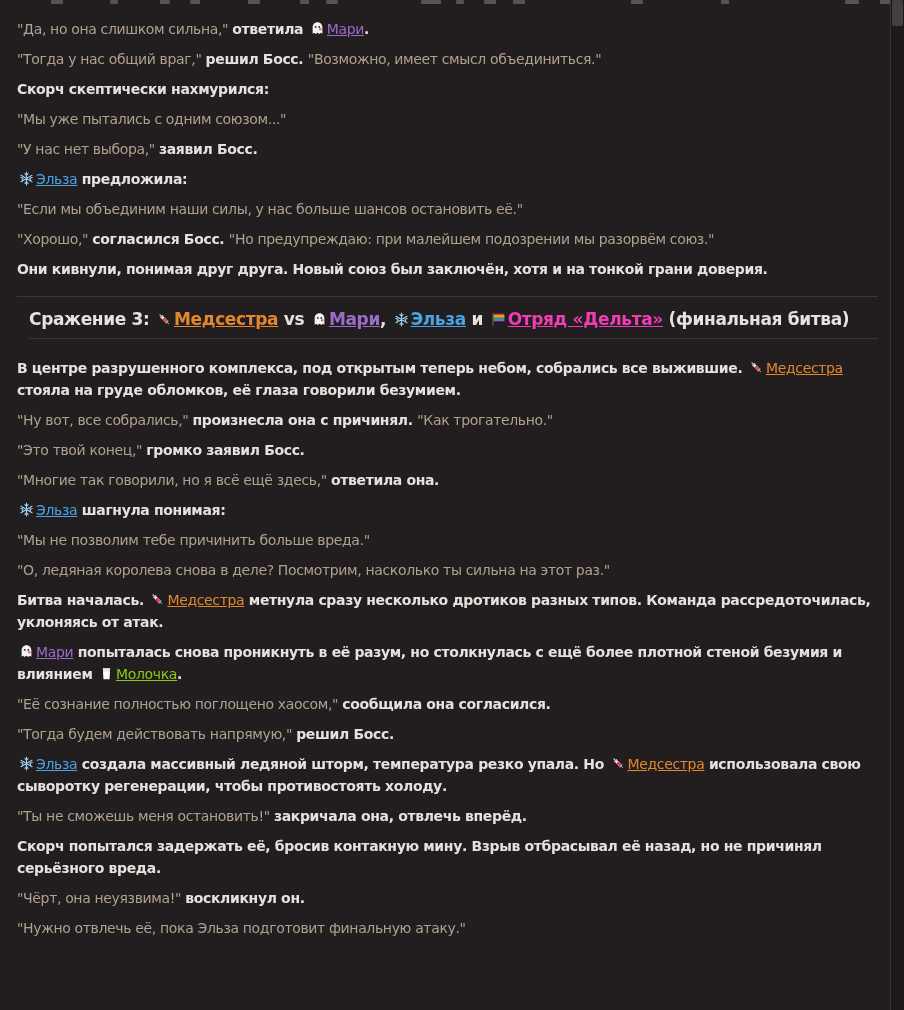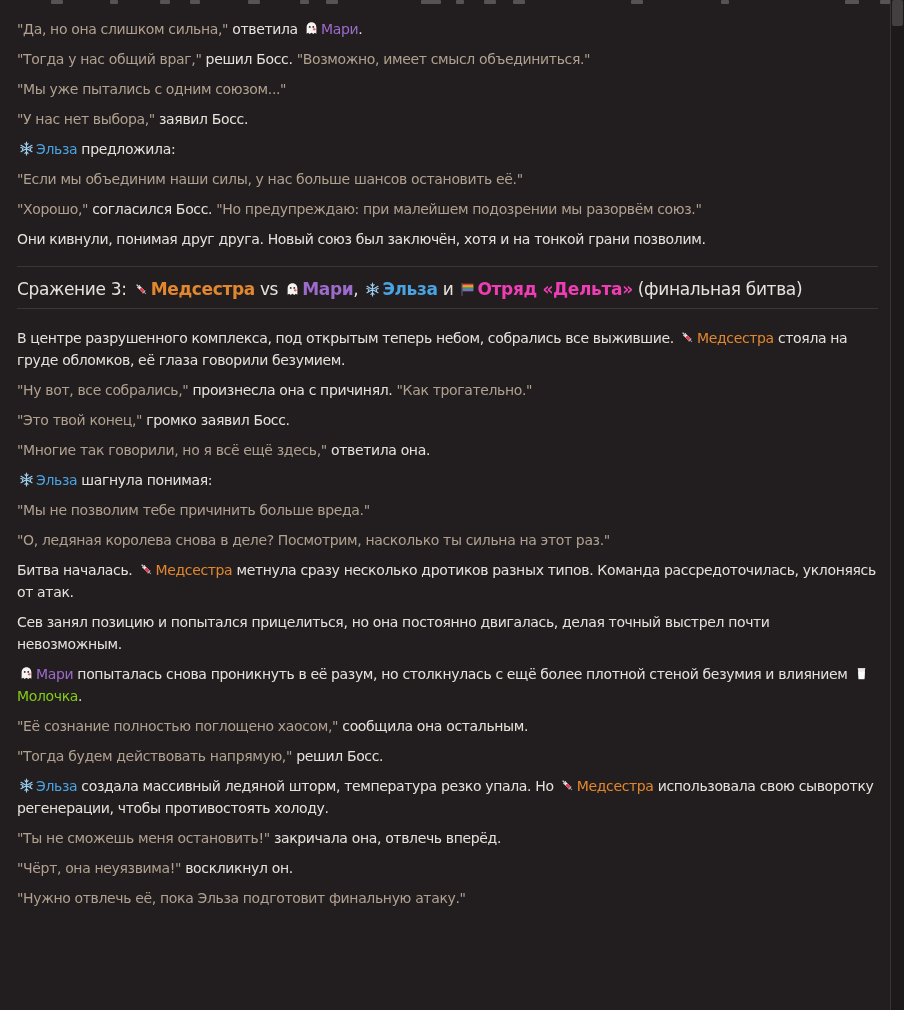--- a/index.html
+++ b/index.html
@@ -10,25 +10,25 @@
     font-size: 14px; letter-spacing: -0.35px; line-height: 22px;
     color: #e5e2dd;
     position: relative;
   }
   .content {
     position: absolute; left: 0; top: 0; right: 14px;
     padding: 10px 12px 20px 17px;
   }
   .content p { margin: 8px 0; }
   .seg-quote { color: #b0a08f; font-weight: 400; }
-  .seg-bold  { color: #e5e2dd; font-weight: 400; }
-  .seg-name  { font-weight: 400; }
+  .seg-bold  { color: #e5e2dd; font-weight: 700; }
+  .seg-name  { font-weight: 400; text-decoration: underline; }
   h3.battle-heading {
     font-size: 17px; line-height: 24px; font-weight: 700;
-    margin: 10px 0 18px 0; padding-bottom: 7px;
+    margin: 10px 0 18px 12px; padding-bottom: 7px;
     border-bottom: 1px solid #3a3536;
   }
   h3.battle-heading .seg-name { font-weight: 700; }
   hr.section-divider {
     border: none; border-top: 1px solid #3a3536;
     margin: 16px 0 0 0;
   }
   .icon {
     display: inline-block; width: 15px; height: 15px;
     vertical-align: -2px; margin: 0 2px;
@@ -69,31 +69,32 @@
   </div>
 
 <main class="content">
     <p class="story-paragraph"><span class="seg-quote">"Да, но она слишком сильна," </span><span class="seg-bold">ответила </span><span class="icon"><svg viewBox="0 0 16 16" width="15" height="15">
           <path fill="#f5f3f0" d="M8 1.2c-3 0-5.2 2.3-5.2 5.6v6.9l1.7-1.2 1.5 1.4 2-1.4 2 1.4 1.5-1.4 1.7 1.2V6.8C13.2 3.5 11 1.2 8 1.2z"></path>
           <circle cx="6.1" cy="6.3" r="1" fill="#26222a"></circle>
           <circle cx="9.9" cy="6.3" r="1" fill="#26222a"></circle>
           <ellipse cx="10.9" cy="8.9" rx="1.6" ry="1.1" fill="#e05a72"></ellipse>
         </svg></span><span class="seg-name" style="color: rgb(156, 107, 203);">Мари</span><span class="seg-bold">.</span></p>
     <p class="story-paragraph"><span class="seg-quote">"Тогда у нас общий враг," </span><span class="seg-bold">решил Босс. </span><span class="seg-quote">"Возможно, имеет смысл объединиться."</span></p>
+    <p class="story-paragraph"><span class="seg-bold">Скорч скептически нахмурился:</span></p>
     <p class="story-paragraph"><span class="seg-quote">"Мы уже пытались с одним союзом..."</span></p>
     <p class="story-paragraph"><span class="seg-quote">"У нас нет выбора," </span><span class="seg-bold">заявил Босс.</span></p>
     <p class="story-paragraph"><span class="icon"><svg viewBox="0 0 16 16" width="15" height="15">
           <g stroke="#9cd0f2" stroke-width="1.2" stroke-linecap="round" fill="none">
             <path d="M8 1.2v13.6M2.1 4.6l11.8 6.8M13.9 4.6L2.1 11.4"></path>
             <path d="M6.3 2.7L8 4.4l1.7-1.7M6.3 13.3L8 11.6l1.7 1.7M1.9 7l2.3.7-.6 2.3M14.1 7l-2.3.7.6 2.3"></path>
           </g>
         </svg></span><span class="seg-name" style="color: rgb(74, 163, 226);">Эльза</span><span class="seg-bold"> предложила:</span></p>
     <p class="story-paragraph"><span class="seg-quote">"Если мы объединим наши силы, у нас больше шансов остановить её."</span></p>
     <p class="story-paragraph"><span class="seg-quote">"Хорошо," </span><span class="seg-bold">согласился Босс. </span><span class="seg-quote">"Но предупреждаю: при малейшем подозрении мы разорвём союз."</span></p>
-    <p class="story-paragraph"><span class="seg-bold">Они кивнули, понимая друг друга. Новый союз был заключён, хотя и на тонкой грани позволим.</span></p>
+    <p class="story-paragraph"><span class="seg-bold">Они кивнули, понимая друг друга. Новый союз был заключён, хотя и на тонкой грани доверия.</span></p>
     <hr class="section-divider">
     <h3 class="battle-heading"><span class="seg-bold">Сражение 3: </span><span class="icon"><svg viewBox="0 0 16 16" width="15" height="15">
           <g transform="rotate(-45 8 8)">
             <rect x="7.3" y="0.6" width="1.4" height="2.6" fill="#cfd2d6"></rect>
             <rect x="5.9" y="3.1" width="4.2" height="0.9" rx="0.3" fill="#cfd2d6"></rect>
             <rect x="6.4" y="4" width="3.2" height="7.3" rx="0.6" fill="#f2f2f4"></rect>
             <rect x="6.4" y="6.2" width="3.2" height="5.1" rx="0.6" fill="#e23b52"></rect>
             <rect x="5.9" y="11.3" width="4.2" height="0.9" rx="0.3" fill="#cfd2d6"></rect>
             <rect x="7.6" y="12.2" width="0.8" height="2.6" fill="#b9bcc0"></rect>
           </g>
@@ -140,48 +141,48 @@
     <p class="story-paragraph"><span class="seg-bold">Битва началась. </span><span class="icon"><svg viewBox="0 0 16 16" width="15" height="15">
           <g transform="rotate(-45 8 8)">
             <rect x="7.3" y="0.6" width="1.4" height="2.6" fill="#cfd2d6"></rect>
             <rect x="5.9" y="3.1" width="4.2" height="0.9" rx="0.3" fill="#cfd2d6"></rect>
             <rect x="6.4" y="4" width="3.2" height="7.3" rx="0.6" fill="#f2f2f4"></rect>
             <rect x="6.4" y="6.2" width="3.2" height="5.1" rx="0.6" fill="#e23b52"></rect>
             <rect x="5.9" y="11.3" width="4.2" height="0.9" rx="0.3" fill="#cfd2d6"></rect>
             <rect x="7.6" y="12.2" width="0.8" height="2.6" fill="#b9bcc0"></rect>
           </g>
         </svg></span><span class="seg-name" style="color: rgb(226, 135, 46);">Медсестра</span><span class="seg-bold"> метнула сразу несколько дротиков разных типов. Команда рассредоточилась, уклоняясь от атак.</span></p>
-    <p class="story-paragraph"><span class="seg-bold">Сев занял позицию и попытался прицелиться, но она постоянно двигалась, делая точный выстрел почти невозможным.</span></p>
     <p class="story-paragraph"><span class="icon"><svg viewBox="0 0 16 16" width="15" height="15">
           <path fill="#f5f3f0" d="M8 1.2c-3 0-5.2 2.3-5.2 5.6v6.9l1.7-1.2 1.5 1.4 2-1.4 2 1.4 1.5-1.4 1.7 1.2V6.8C13.2 3.5 11 1.2 8 1.2z"></path>
           <circle cx="6.1" cy="6.3" r="1" fill="#26222a"></circle>
           <circle cx="9.9" cy="6.3" r="1" fill="#26222a"></circle>
           <ellipse cx="10.9" cy="8.9" rx="1.6" ry="1.1" fill="#e05a72"></ellipse>
         </svg></span><span class="seg-name" style="color: rgb(156, 107, 203);">Мари</span><span class="seg-bold"> попыталась снова проникнуть в её разум, но столкнулась с ещё более плотной стеной безумия и влиянием </span><span class="icon"><svg viewBox="0 0 16 16" width="15" height="15">
           <path d="M4.2 2.6h7.6l-.7 11.6H4.9z" fill="#e9e9ea"></path>
           <path d="M4.6 6.2h6.8l-.45 7.6H5.05z" fill="#fbfbfc"></path>
           <rect x="4" y="2" width="8" height="1.1" rx="0.3" fill="#d2d3d6"></rect>
         </svg></span><span class="seg-name" style="color: #84cc16;">Молочка</span><span class="seg-bold">.</span></p>
-    <p class="story-paragraph"><span class="seg-quote">"Её сознание полностью поглощено хаосом," </span><span class="seg-bold">сообщила она остальным.</span></p>
+    <p class="story-paragraph"><span class="seg-quote">"Её сознание полностью поглощено хаосом," </span><span class="seg-bold">сообщила она согласился.</span></p>
     <p class="story-paragraph"><span class="seg-quote">"Тогда будем действовать напрямую," </span><span class="seg-bold">решил Босс.</span></p>
     <p class="story-paragraph"><span class="icon"><svg viewBox="0 0 16 16" width="15" height="15">
           <g stroke="#9cd0f2" stroke-width="1.2" stroke-linecap="round" fill="none">
             <path d="M8 1.2v13.6M2.1 4.6l11.8 6.8M13.9 4.6L2.1 11.4"></path>
             <path d="M6.3 2.7L8 4.4l1.7-1.7M6.3 13.3L8 11.6l1.7 1.7M1.9 7l2.3.7-.6 2.3M14.1 7l-2.3.7.6 2.3"></path>
           </g>
         </svg></span><span class="seg-name" style="color: rgb(74, 163, 226);">Эльза</span><span class="seg-bold"> создала массивный ледяной шторм, температура резко упала. Но </span><span class="icon"><svg viewBox="0 0 16 16" width="15" height="15">
           <g transform="rotate(-45 8 8)">
             <rect x="7.3" y="0.6" width="1.4" height="2.6" fill="#cfd2d6"></rect>
             <rect x="5.9" y="3.1" width="4.2" height="0.9" rx="0.3" fill="#cfd2d6"></rect>
             <rect x="6.4" y="4" width="3.2" height="7.3" rx="0.6" fill="#f2f2f4"></rect>
             <rect x="6.4" y="6.2" width="3.2" height="5.1" rx="0.6" fill="#e23b52"></rect>
             <rect x="5.9" y="11.3" width="4.2" height="0.9" rx="0.3" fill="#cfd2d6"></rect>
             <rect x="7.6" y="12.2" width="0.8" height="2.6" fill="#b9bcc0"></rect>
           </g>
         </svg></span><span class="seg-name" style="color: rgb(226, 135, 46);">Медсестра</span><span class="seg-bold"> использовала свою сыворотку регенерации, чтобы противостоять холоду.</span></p>
     <p class="story-paragraph"><span class="seg-quote">"Ты не сможешь меня остановить!" </span><span class="seg-bold">закричала она, отвлечь вперёд.</span></p>
+    <p class="story-paragraph"><span class="seg-bold">Скорч попытался задержать её, бросив контакную мину. Взрыв отбрасывал её назад, но не причинял серьёзного вреда.</span></p>
     <p class="story-paragraph"><span class="seg-quote">"Чёрт, она неуязвима!" </span><span class="seg-bold">воскликнул он.</span></p>
     <p class="story-paragraph"><span class="seg-quote">"Нужно отвлечь её, пока Эльза подготовит финальную атаку."</span></p>
   </main>
 
 <div class="scrollbar-track">
   <div class="scrollbar-thumb"></div>
 </div>
 
 </body></html>

